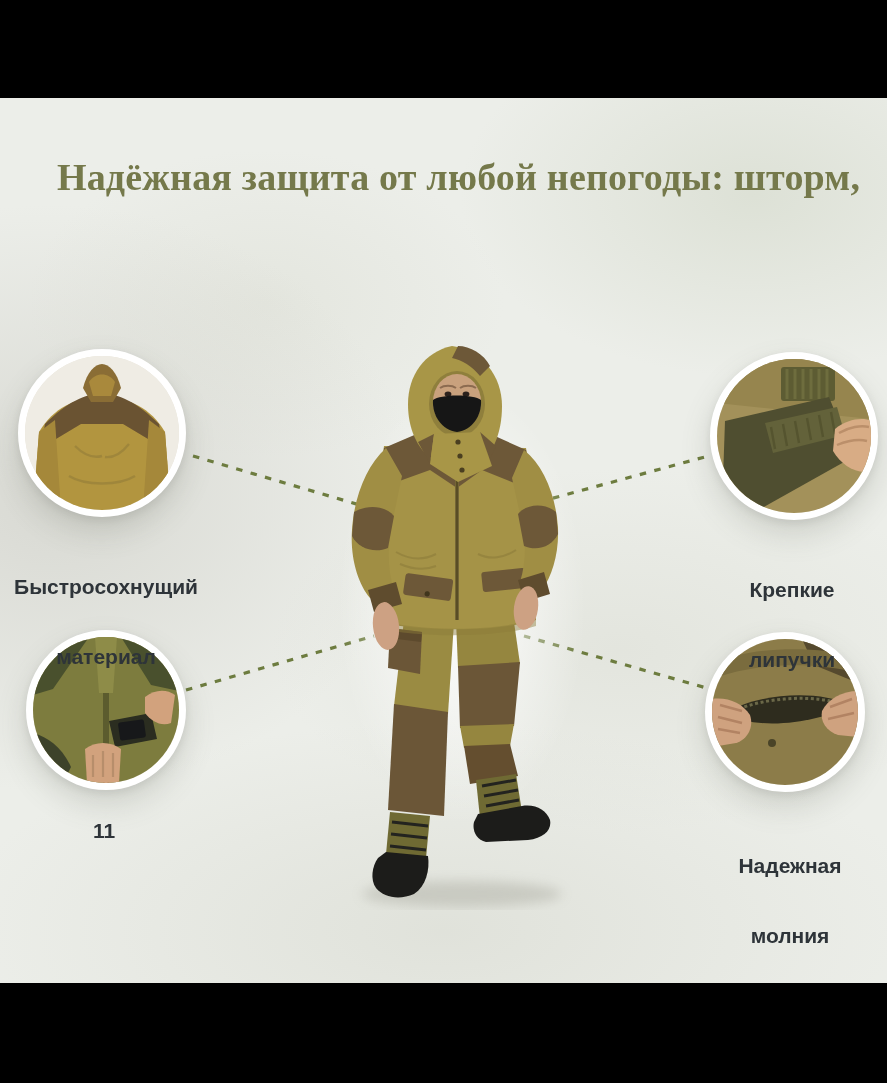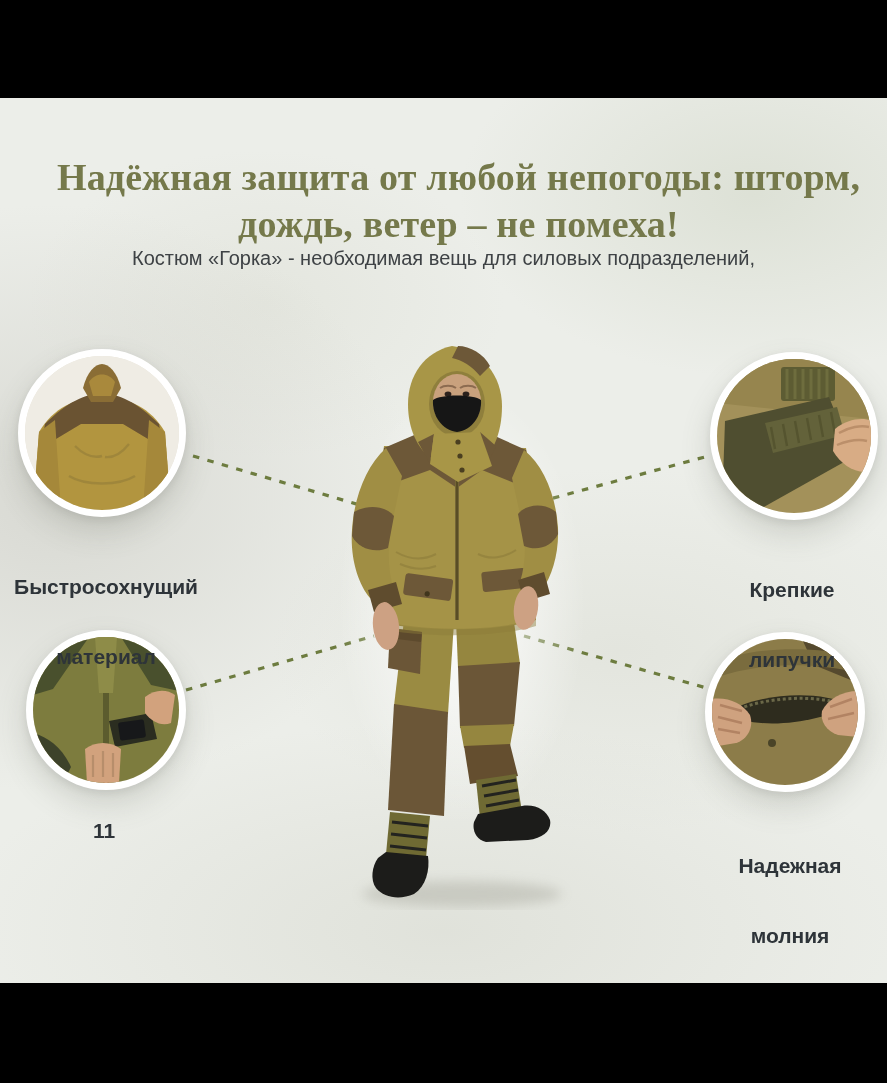--- a/index.html
+++ b/index.html
@@ -67,25 +67,23 @@
 </style>
 </head>
 <body>
 
 <div class="page">
 
   <div class="bar bar-top"></div>
 
   <h1 class="hero-title">
     <span>Надёжная защита от любой непогоды: шторм,</span>
-    <span>дождь, ветер – не помеха!</span>
   </h1>
 
   <p class="hero-subtitle">
-    <span>Костюм «Горка» - необходимая вещь для силовых подразделений,</span>
   </p>
 
   <svg class="connectors" width="887" height="1083">
     <g stroke="#6d7c3f" stroke-width="3.2" stroke-dasharray="6.5 8.5" fill="none">
       <line x1="193" y1="456" x2="370" y2="508"></line>
       <line x1="524" y1="506" x2="712" y2="455"></line>
       <line x1="186" y1="690" x2="374" y2="636"></line>
       <line x1="524" y1="636" x2="710" y2="689"></line>
     </g>
   </svg>

